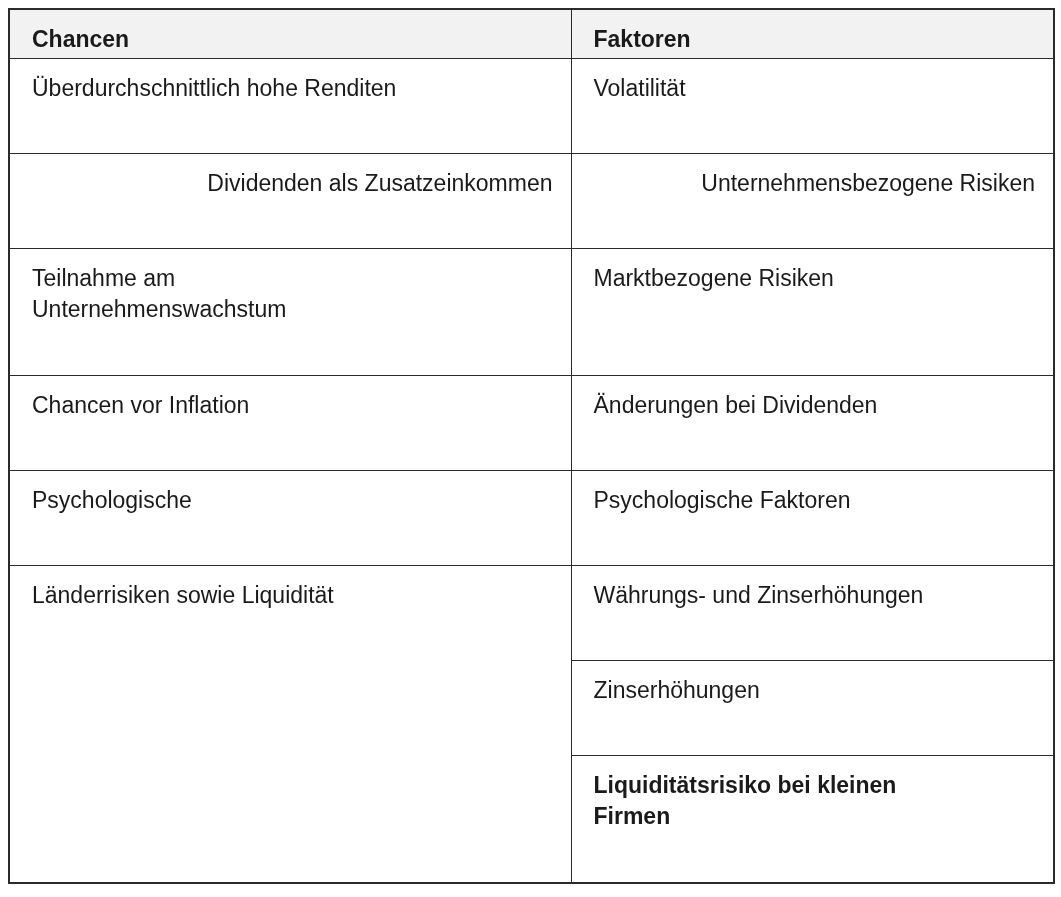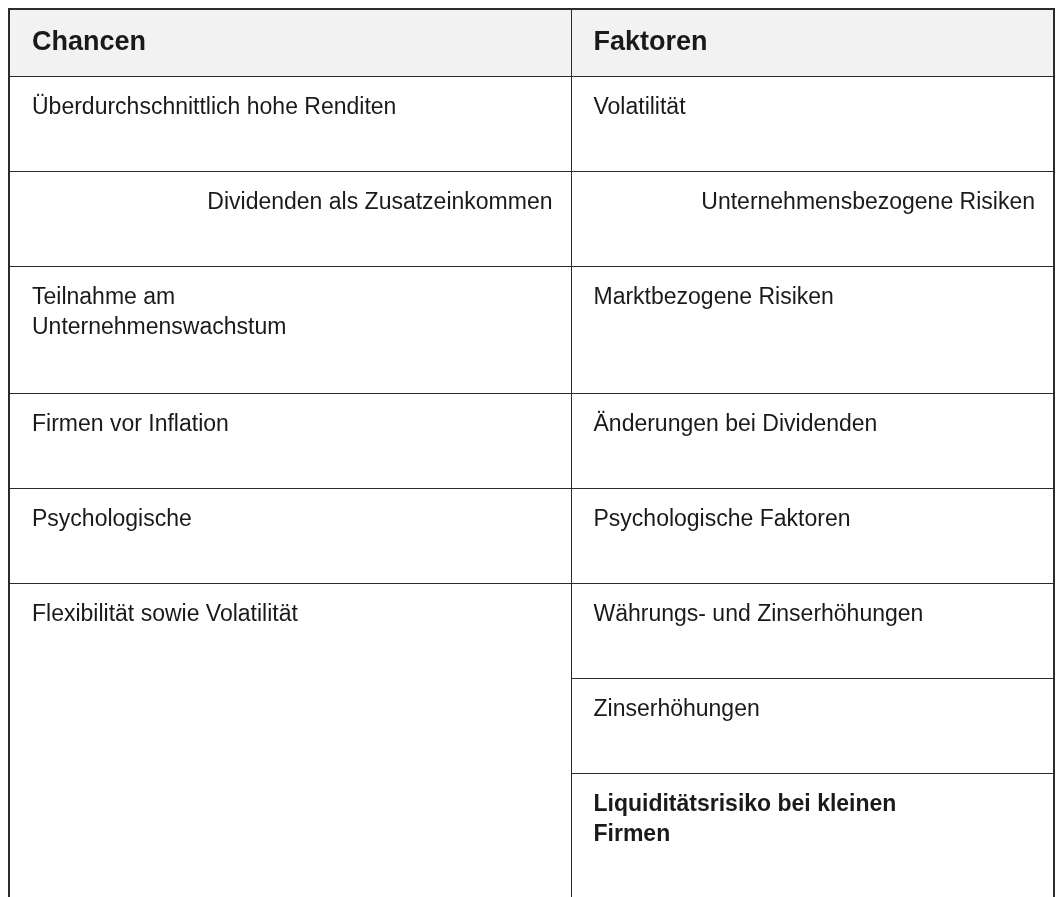--- a/index.html
+++ b/index.html
@@ -36,23 +36,23 @@
     vertical-align: top;
     text-align: left;
     padding: 14px 18px 16px 22px;
     font-size: 23px;
     line-height: 1.32;
     font-weight: normal;
   }
   table.compare thead th {
     background: #f2f2f2;
     font-weight: bold;
-    font-size: 27px;
+    font-size: 23px;
     padding-top: 14px;
-    padding-bottom: 16px;
+    padding-bottom: 4px;
   }
   
   tbody tr.r1 td { height: 64px; }
   tbody tr.r2 td { height: 64px; text-align: right; }
   tbody tr.r3 td { height: 96px; }
   tbody tr.r4 td { height: 64px; }
   tbody tr.r5 td { height: 64px; }
   tbody tr.r6 td { height: 64px; }
   tbody tr.r7 td { height: 64px; }
   tbody tr.r8 td { height: 96px; font-weight: bold; }
@@ -101,37 +101,37 @@
         <td>
             <span class="cell-text">Teilnahme am
 Unternehmenswachstum</span>
           </td>
         <td>
             <span class="cell-text">Marktbezogene Risiken</span>
           </td>
       </tr>
       <tr class="r4">
         <td>
-            <span class="cell-text">Firmen vor Inflation</span>
+            <span class="cell-text">Chancen vor Inflation</span>
           </td>
         <td>
             <span class="cell-text">Änderungen bei Dividenden</span>
           </td>
       </tr>
       <tr class="r5">
         <td>
             <span class="cell-text">Psychologische</span>
           </td>
         <td>
             <span class="cell-text">Psychologische Faktoren</span>
           </td>
       </tr>
       <tr class="r6">
         <td class="spanner" rowspan="3">
-            <span class="cell-text">Flexibilität sowie Volatilität</span>
+            <span class="cell-text">Länderrisiken sowie Liquidität</span>
           </td>
         <td>
             <span class="cell-text">Währungs- und Zinserhöhungen</span>
           </td>
       </tr>
       <tr class="r7">
         <td>
             <span class="cell-text">Zinserhöhungen</span>
           </td>
       </tr>

